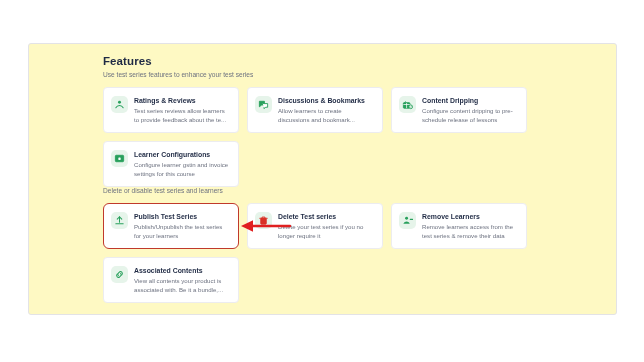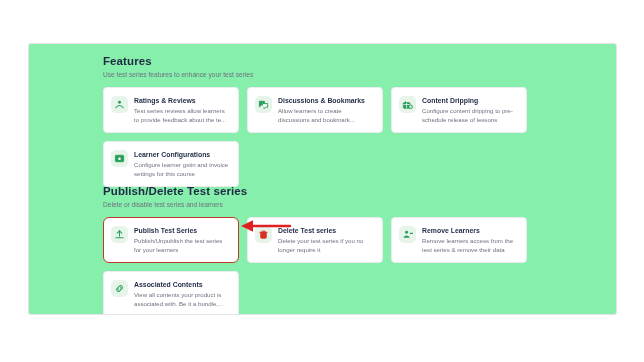--- a/index.html
+++ b/index.html
@@ -13,21 +13,21 @@
     font-family: "Liberation Sans", sans-serif;
     overflow: hidden;
   }
 
   .panel {
     position: absolute;
     left: 28px;
     top: 43px;
     width: 589px;
     height: 272px;
-    background: #86efac;
+    background: #fef9c3;
     border: 1px solid #e3e3e6;
     border-radius: 3px;
     box-sizing: border-box;
     overflow: hidden;
   }
 
   .section {
     position: absolute;
     left: 74px;
   }
@@ -179,21 +179,20 @@
         <div class="card-text">
           <div class="card-title">Learner Configurations</div>
           <div class="card-desc">Configure learner gstin and invoice settings for this course</div>
         </div>
       </div>
 
     </div>
   </div>
 
   <div class="section section-publish">
-    <div class="section-title">Publish/Delete Test series</div>
     <div class="section-sub">Delete or disable test series and learners</div>
 
     <div class="card-grid">
 
       <div class="card highlight">
         <span class="icon-box">
           <svg width="11" height="11" viewBox="0 0 24 24" fill="none" stroke="#28a05c" stroke-width="2.2" stroke-linecap="round" stroke-linejoin="round">
             <path d="M12 16V4"></path>
             <path d="M7 9l5-5 5 5"></path>
             <path d="M4 19h16"></path>

